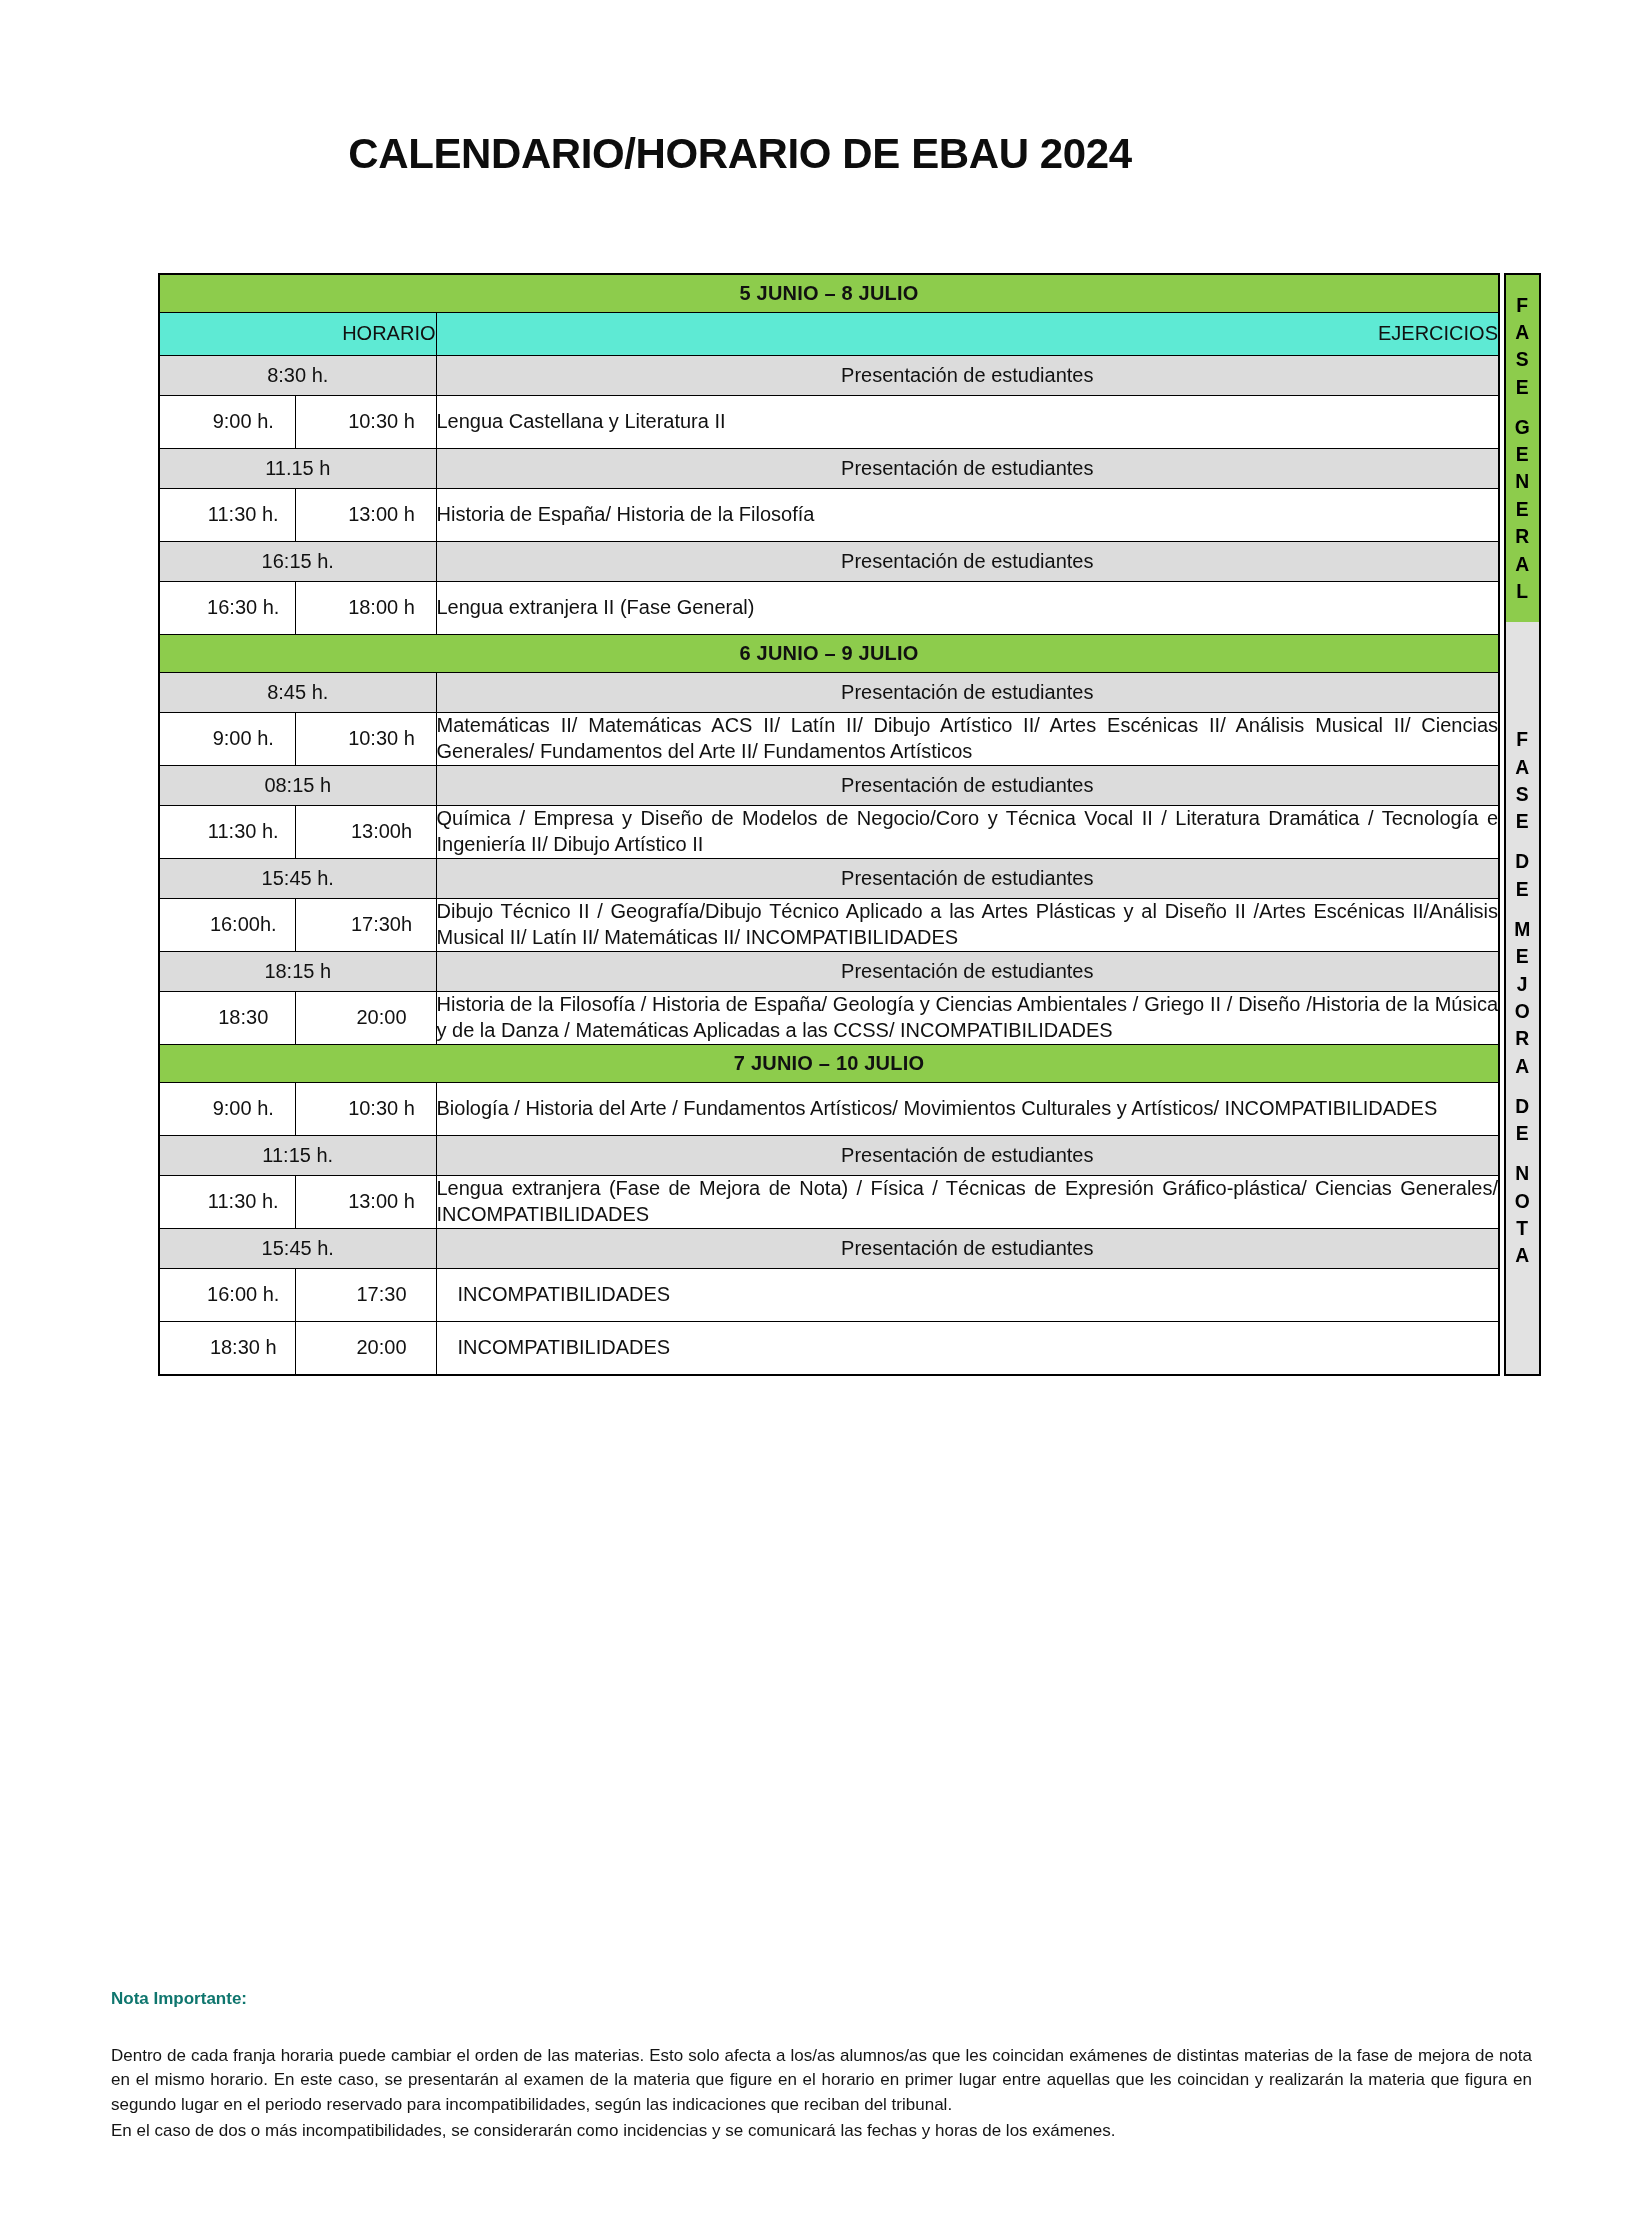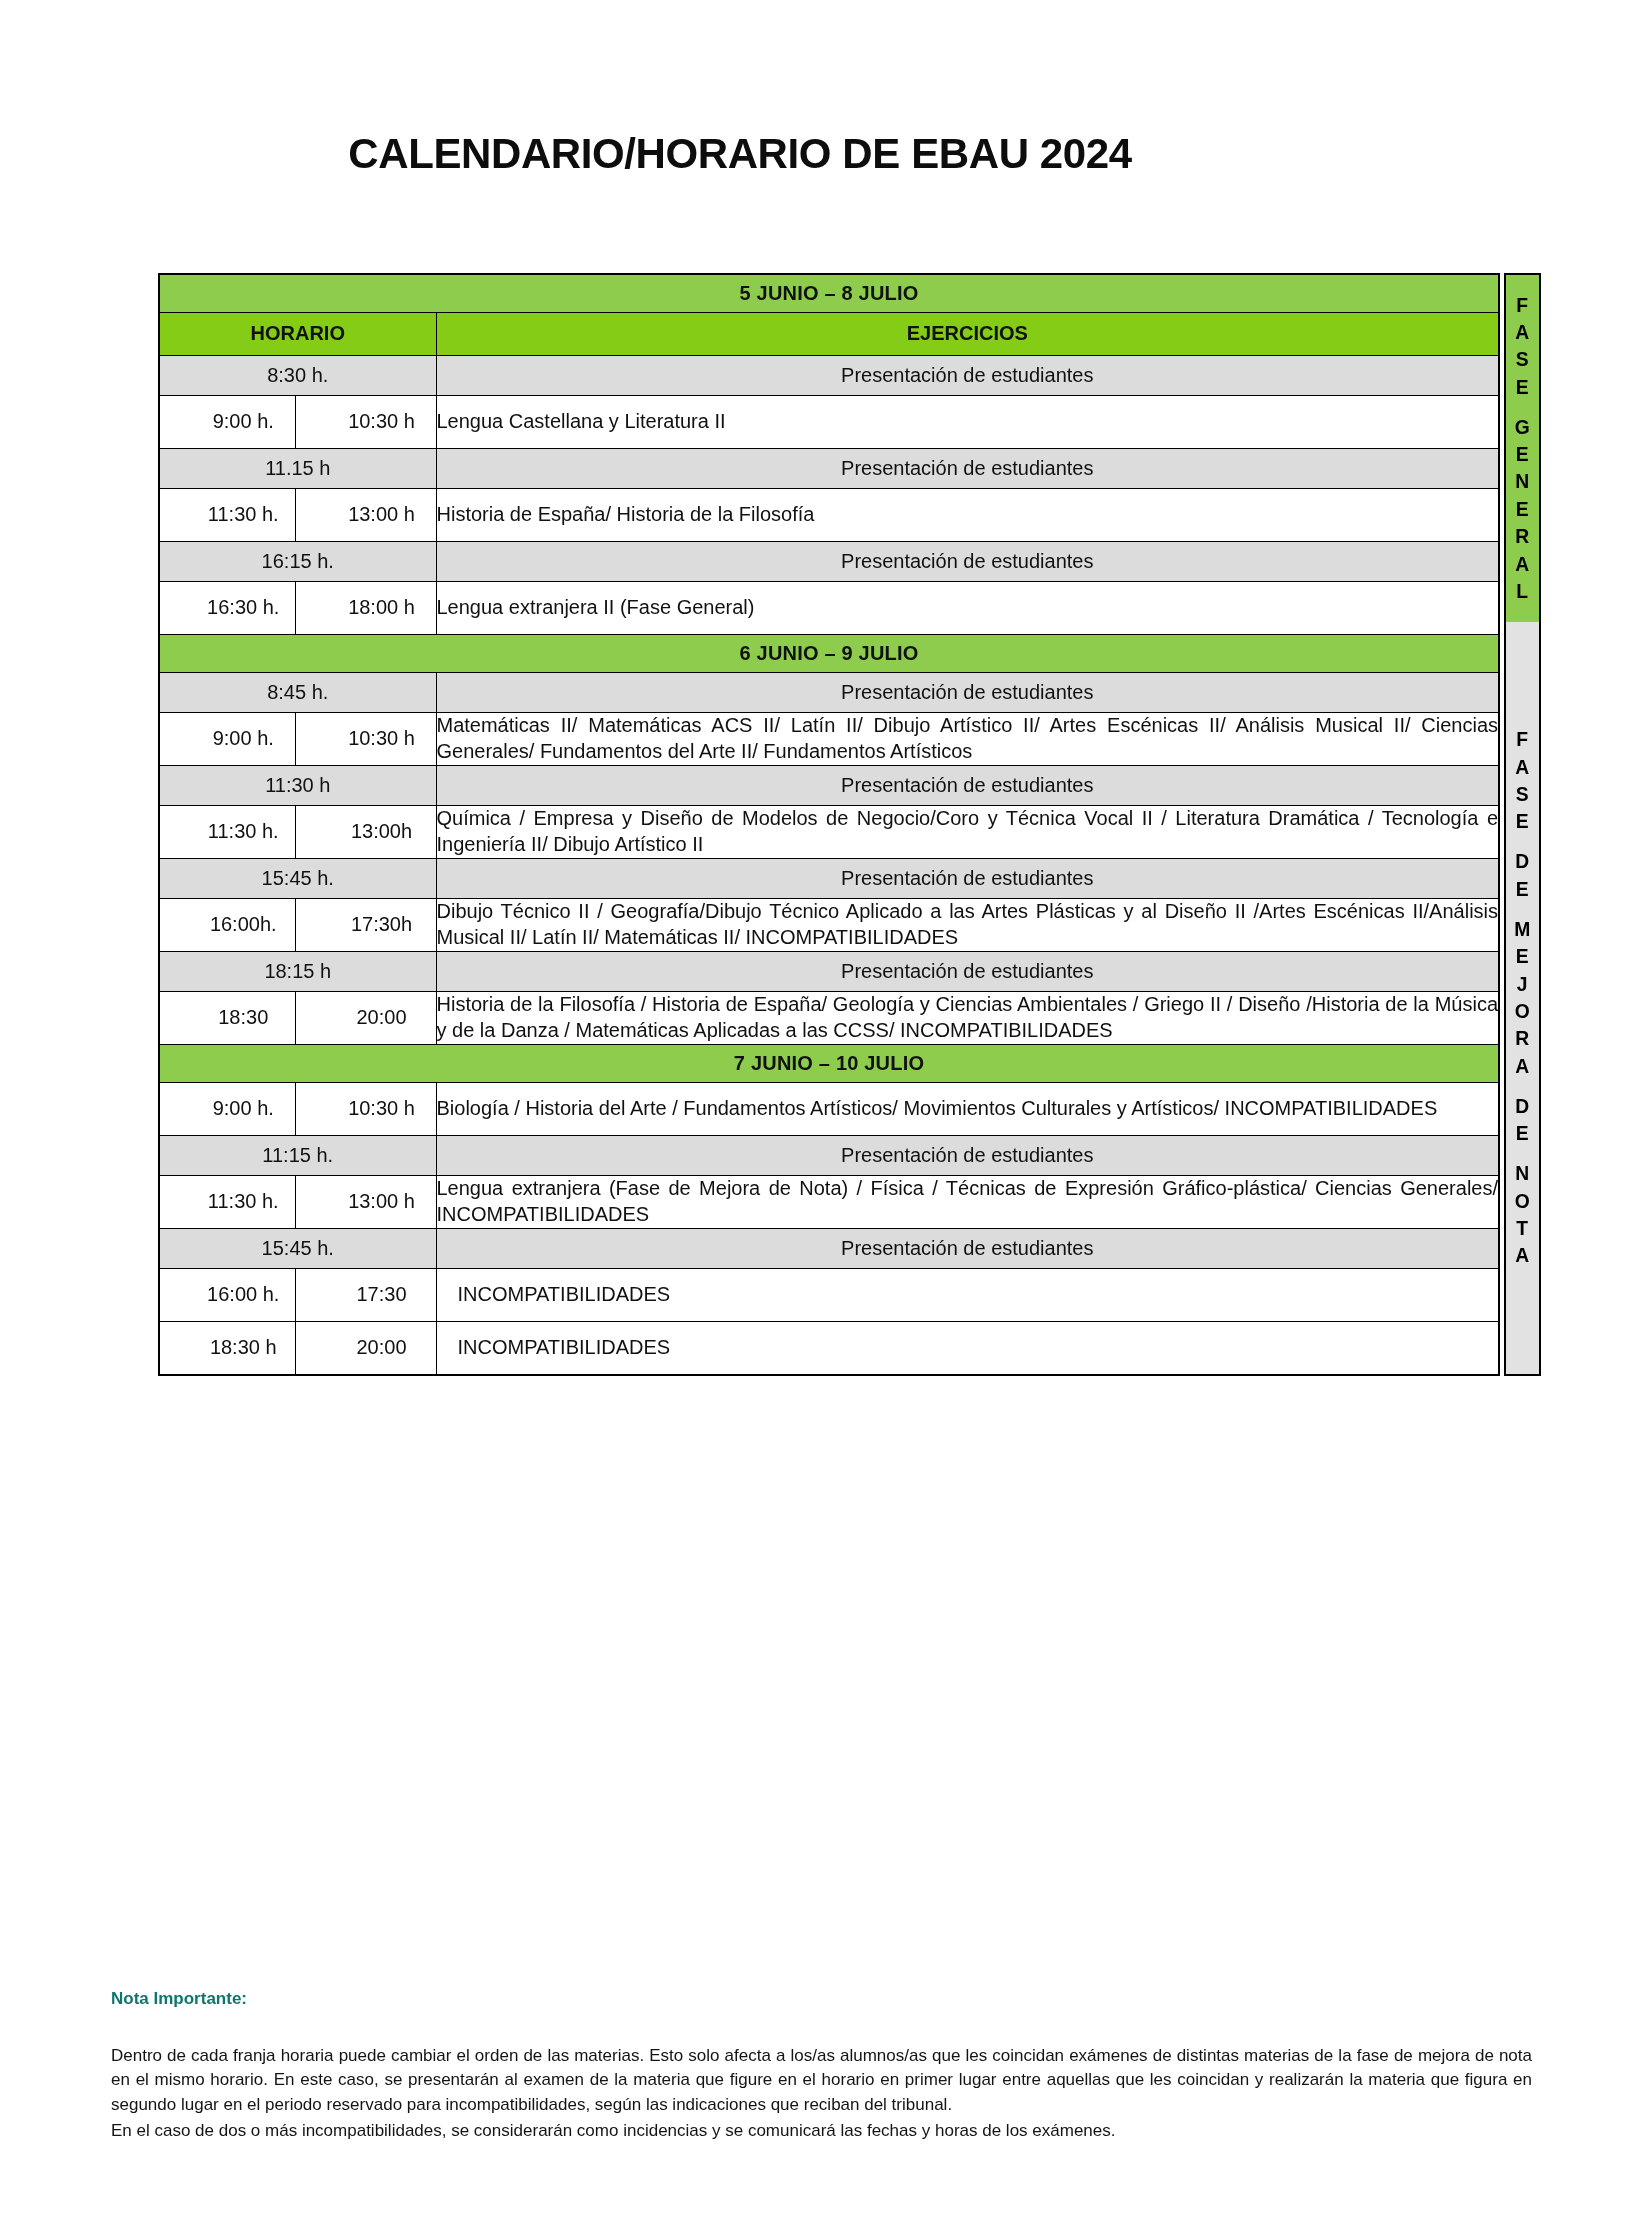--- a/index.html
+++ b/index.html
@@ -67,23 +67,23 @@
   
   .r-daybar td {
     background: #8DCC4C;
     text-align: center;
     font-weight: bold;
     font-size: 20px;
     height: 37px;
     letter-spacing: 0.2px;
   }
   .r-colhead td {
-    background: #84cc16;
-    text-align: center;
-    font-weight: bold;
+    background: #5eead4;
+    text-align: right;
+    font-weight: normal;
     font-size: 20px;
     height: 42px;
   }
   .r-pres td {
     background: #DCDCDC;
     text-align: center;
     height: 39px;
   }
   .r-exam td {
     background: #ffffff;
@@ -216,21 +216,21 @@
           <tr class="r-pres">
             <td class="time" colspan="2">8:45 h.</td>
             <td colspan="1">Presentación de estudiantes</td>
           </tr>
           <tr class="r-exam">
             <td class="time" colspan="1">9:00 h.</td>
             <td class="time" colspan="1">10:30 h</td>
             <td class="cell-ex" colspan="1">Matemáticas II/ Matemáticas ACS II/ Latín II/ Dibujo Artístico II/ Artes Escénicas II/ Análisis Musical II/ Ciencias Generales/ Fundamentos del Arte II/ Fundamentos Artísticos</td>
           </tr>
           <tr class="r-pres">
-            <td class="time" colspan="2">11:30 h</td>
+            <td class="time" colspan="2">08:15 h</td>
             <td colspan="1">Presentación de estudiantes</td>
           </tr>
           <tr class="r-exam">
             <td class="time" colspan="1">11:30 h.</td>
             <td class="time" colspan="1">13:00h</td>
             <td class="cell-ex" colspan="1">Química / Empresa y Diseño de Modelos de Negocio/Coro y Técnica Vocal II / Literatura Dramática / Tecnología e Ingeniería II/ Dibujo Artístico II</td>
           </tr>
           <tr class="r-pres">
             <td class="time" colspan="2">15:45 h.</td>
             <td colspan="1">Presentación de estudiantes</td>

